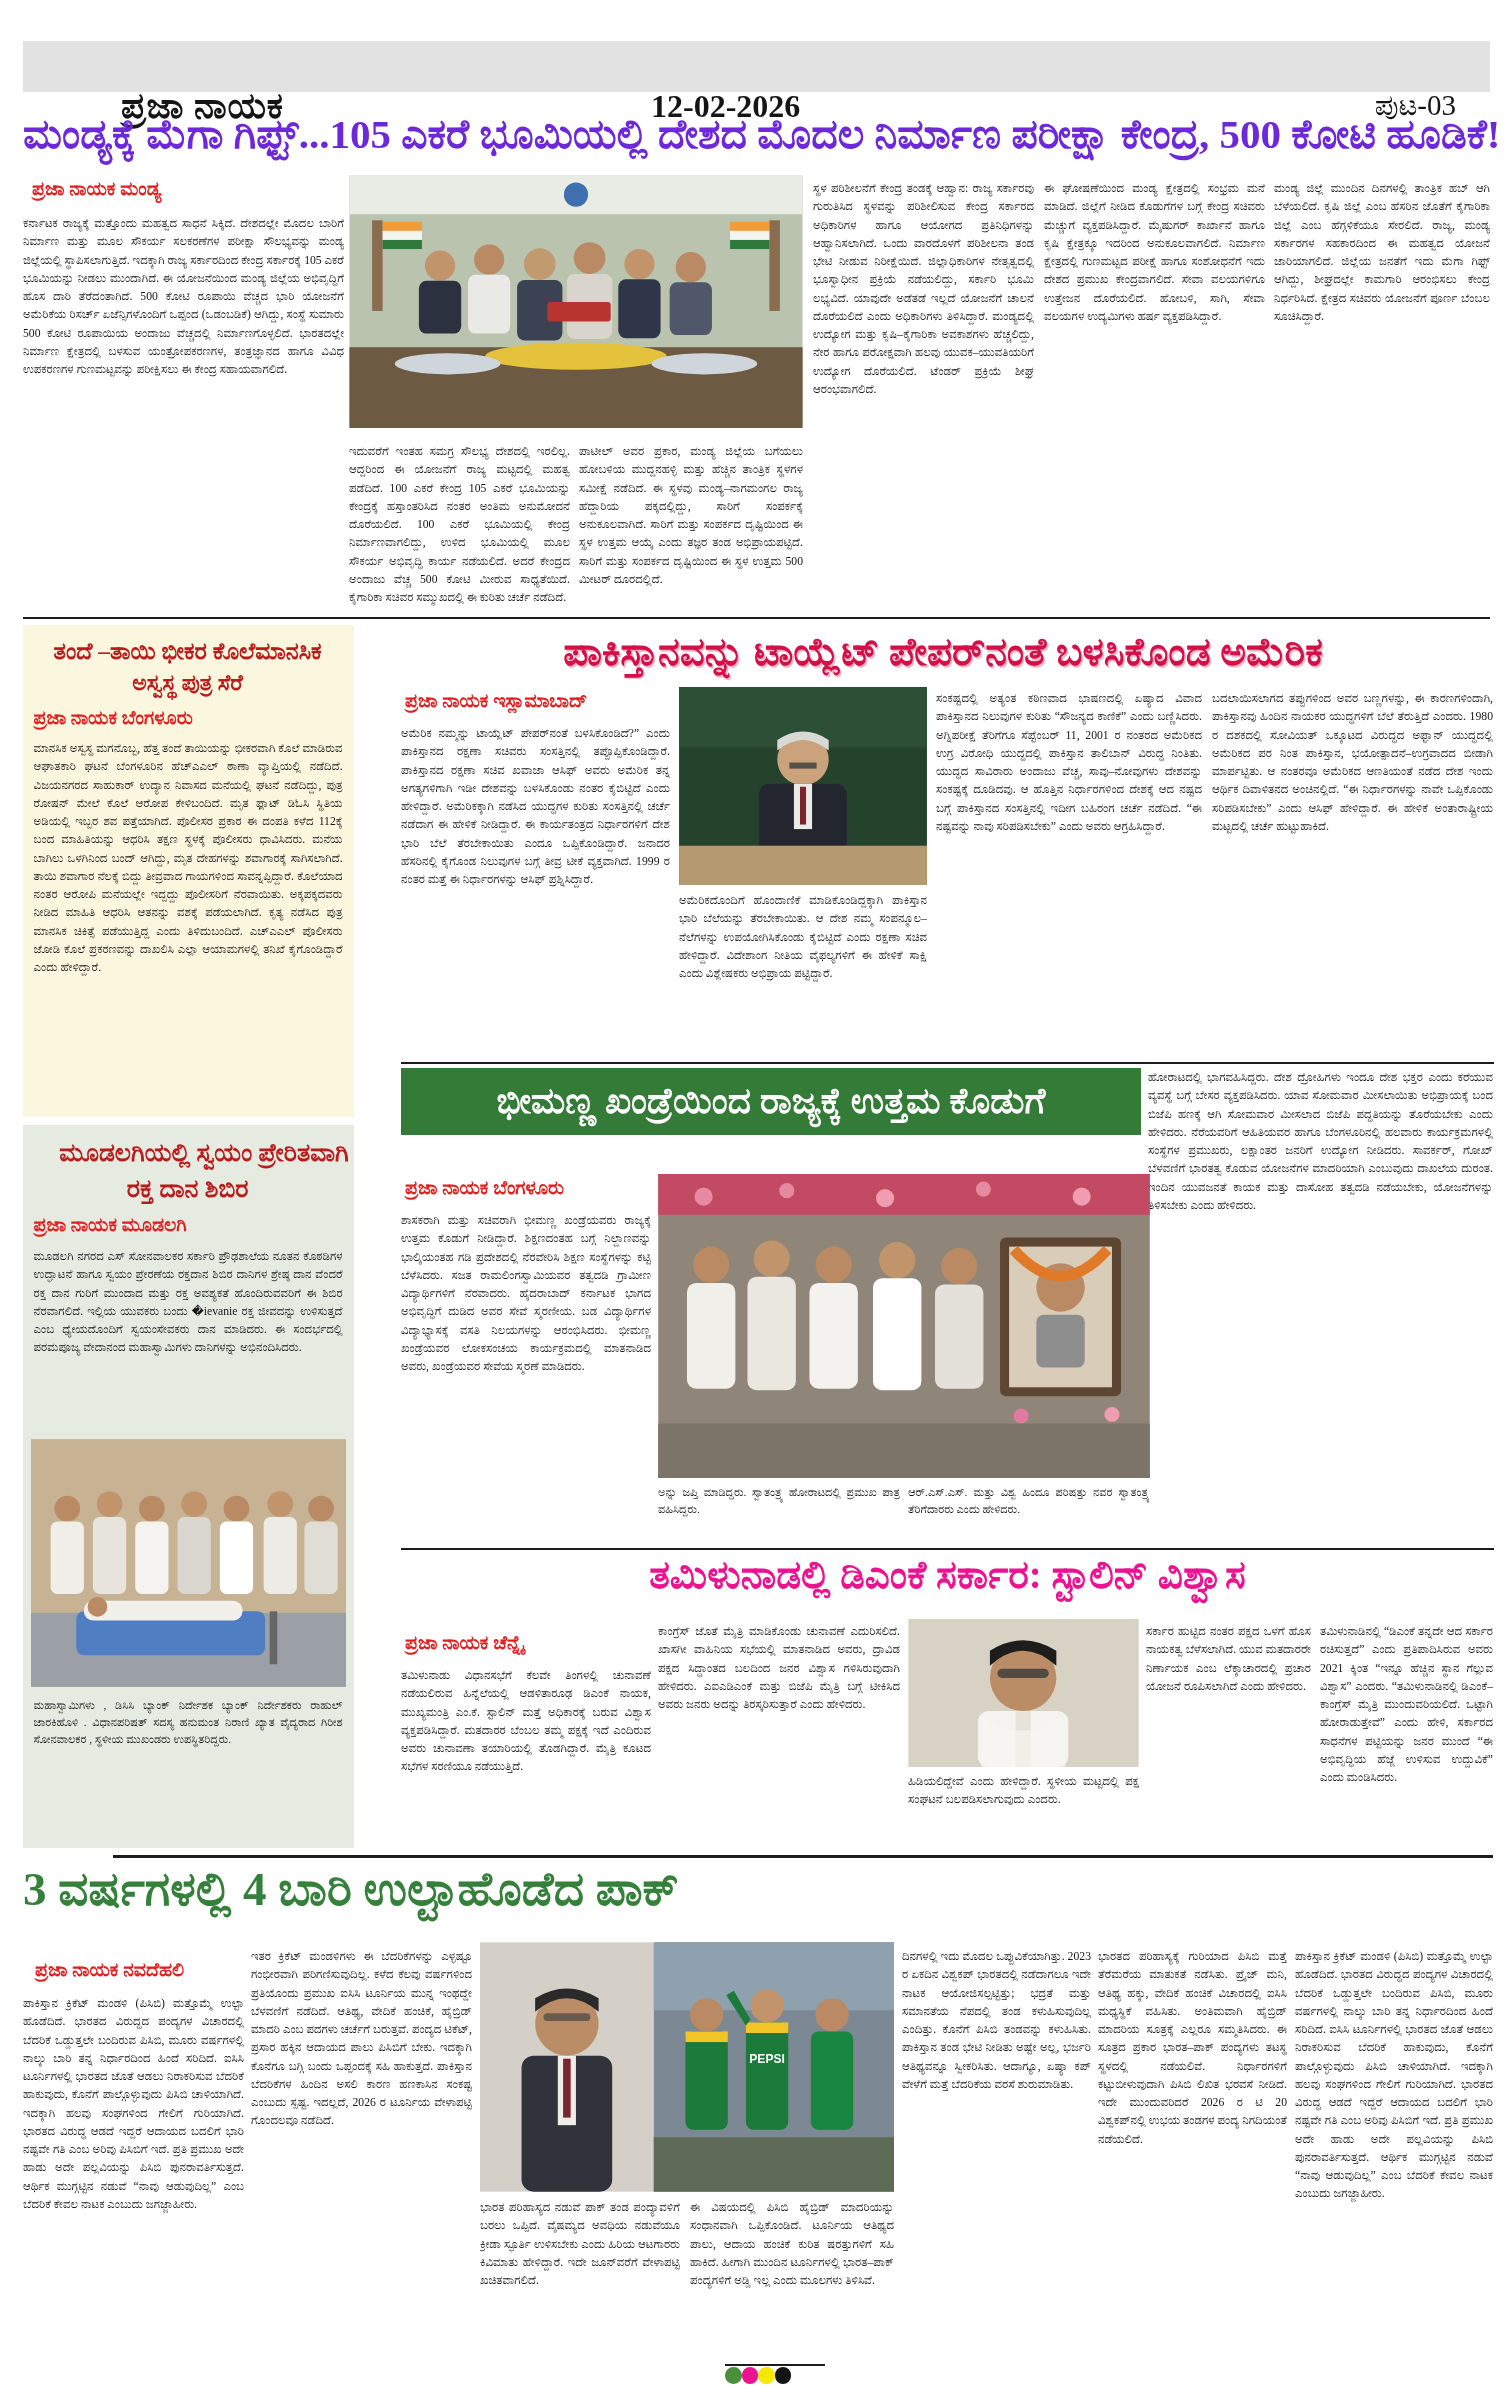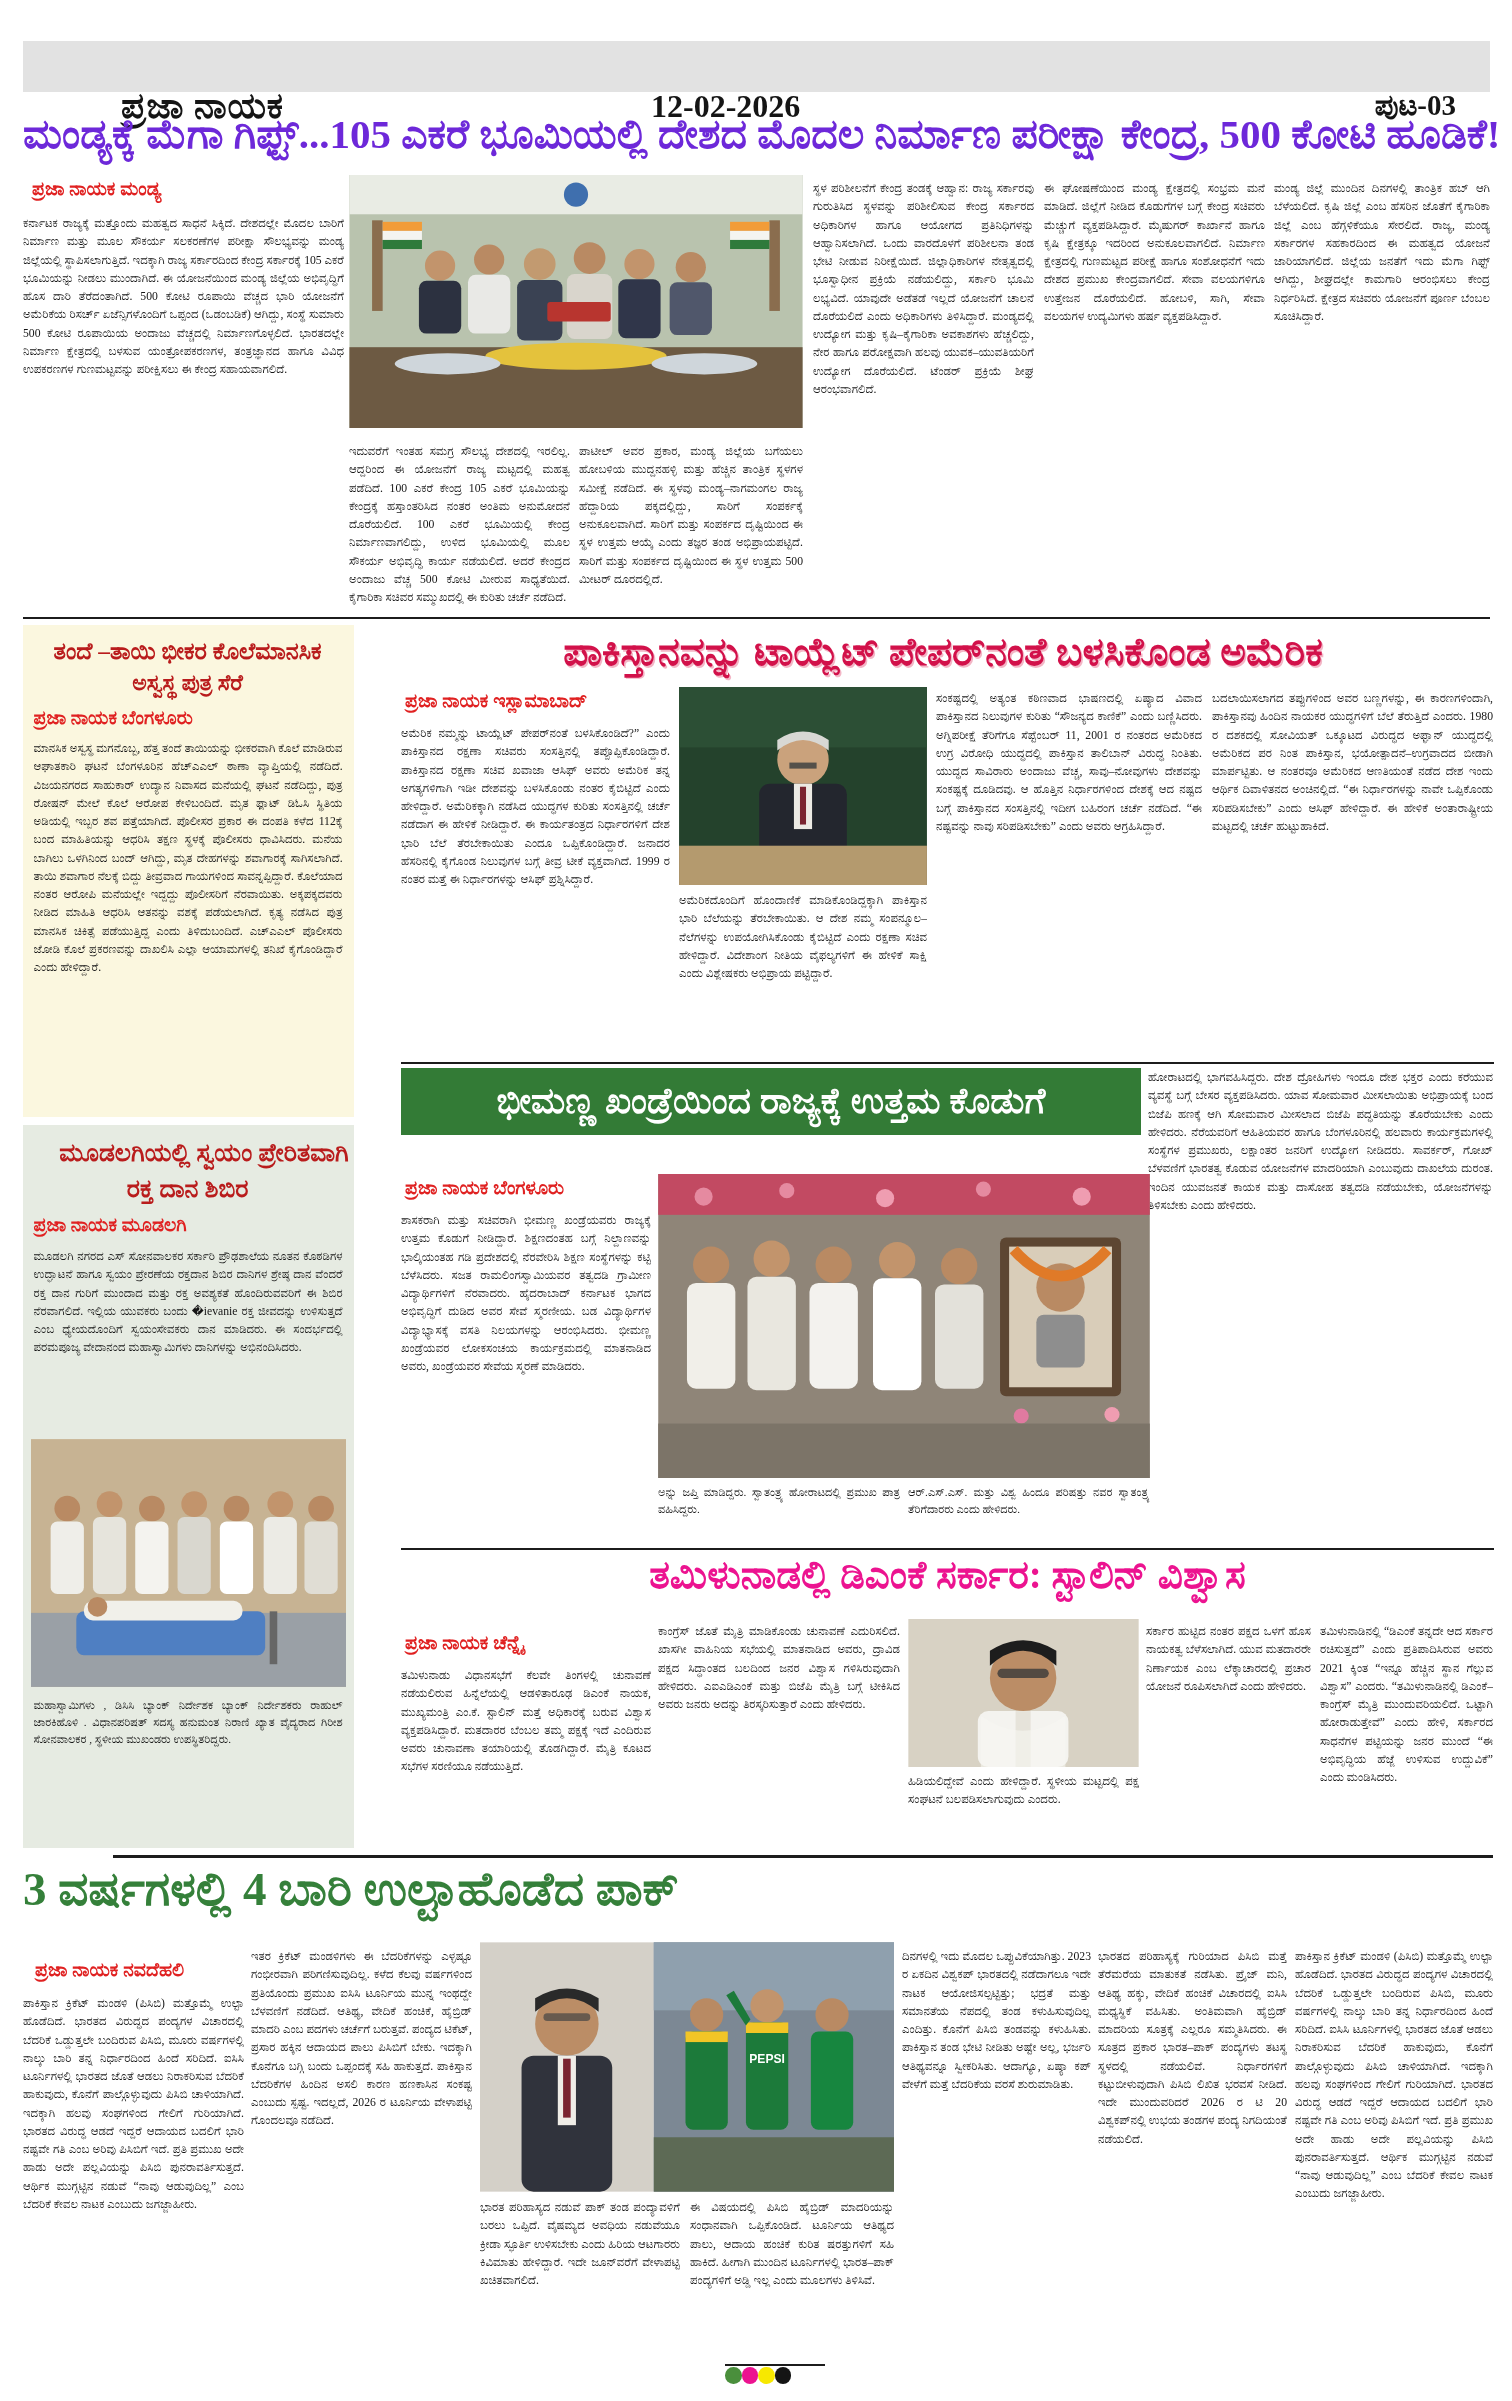--- a/index.html
+++ b/index.html
@@ -3,21 +3,21 @@
 <meta charset="utf-8">
 <style>
   html,body{margin:0;padding:0;background:#9a9a9a;}
   .page{position:relative;width:1513px;height:2401px;background:#ffffff;margin:0 auto;
         font-family:"Liberation Serif","DejaVu Serif",serif;color:#151515;overflow:hidden;}
   .abs{position:absolute;}
   
   .masthead{left:23px;top:41px;width:1467px;height:51px;background:#e2e2e2;}
   .paper-name{left:64px;top:44px;font-size:36px;font-weight:bold;letter-spacing:0.8px;margin-left:34px;}
   .issue-date{left:628px;top:47px;font-size:32px;font-weight:bold;font-family:"Liberation Serif",serif;}
-  .page-no{right:34px;top:48px;font-size:29px;font-weight:bold;}
+  .page-no{right:34px;top:48px;font-size:29px;font-weight:normal;}
   
   .h-lead{left:23px;top:109px;width:1467px;font-size:41px;line-height:1.25;font-weight:800;
           color:#6d28d9;text-align:center;white-space:nowrap;}
   .h-pak{left:393px;top:629px;width:1100px;font-size:39px;font-weight:800;color:#d2114a;
          text-align:center;text-shadow:1.5px 1.5px 0 #f3b6c6;white-space:nowrap;}
   .h-greenbar{left:401px;top:1068px;width:740px;height:67px;background:#337b36;color:#ffffff;
               font-size:36px;font-weight:800;text-align:center;line-height:67px;white-space:nowrap;}
   .h-dmk{left:401px;top:1552px;width:1093px;font-size:39px;font-weight:800;color:#ec1390;
          text-align:center;white-space:nowrap;}
   .h-cricket{left:23px;top:1862px;width:1180px;font-size:47px;font-weight:800;color:#35803a;white-space:nowrap;}

